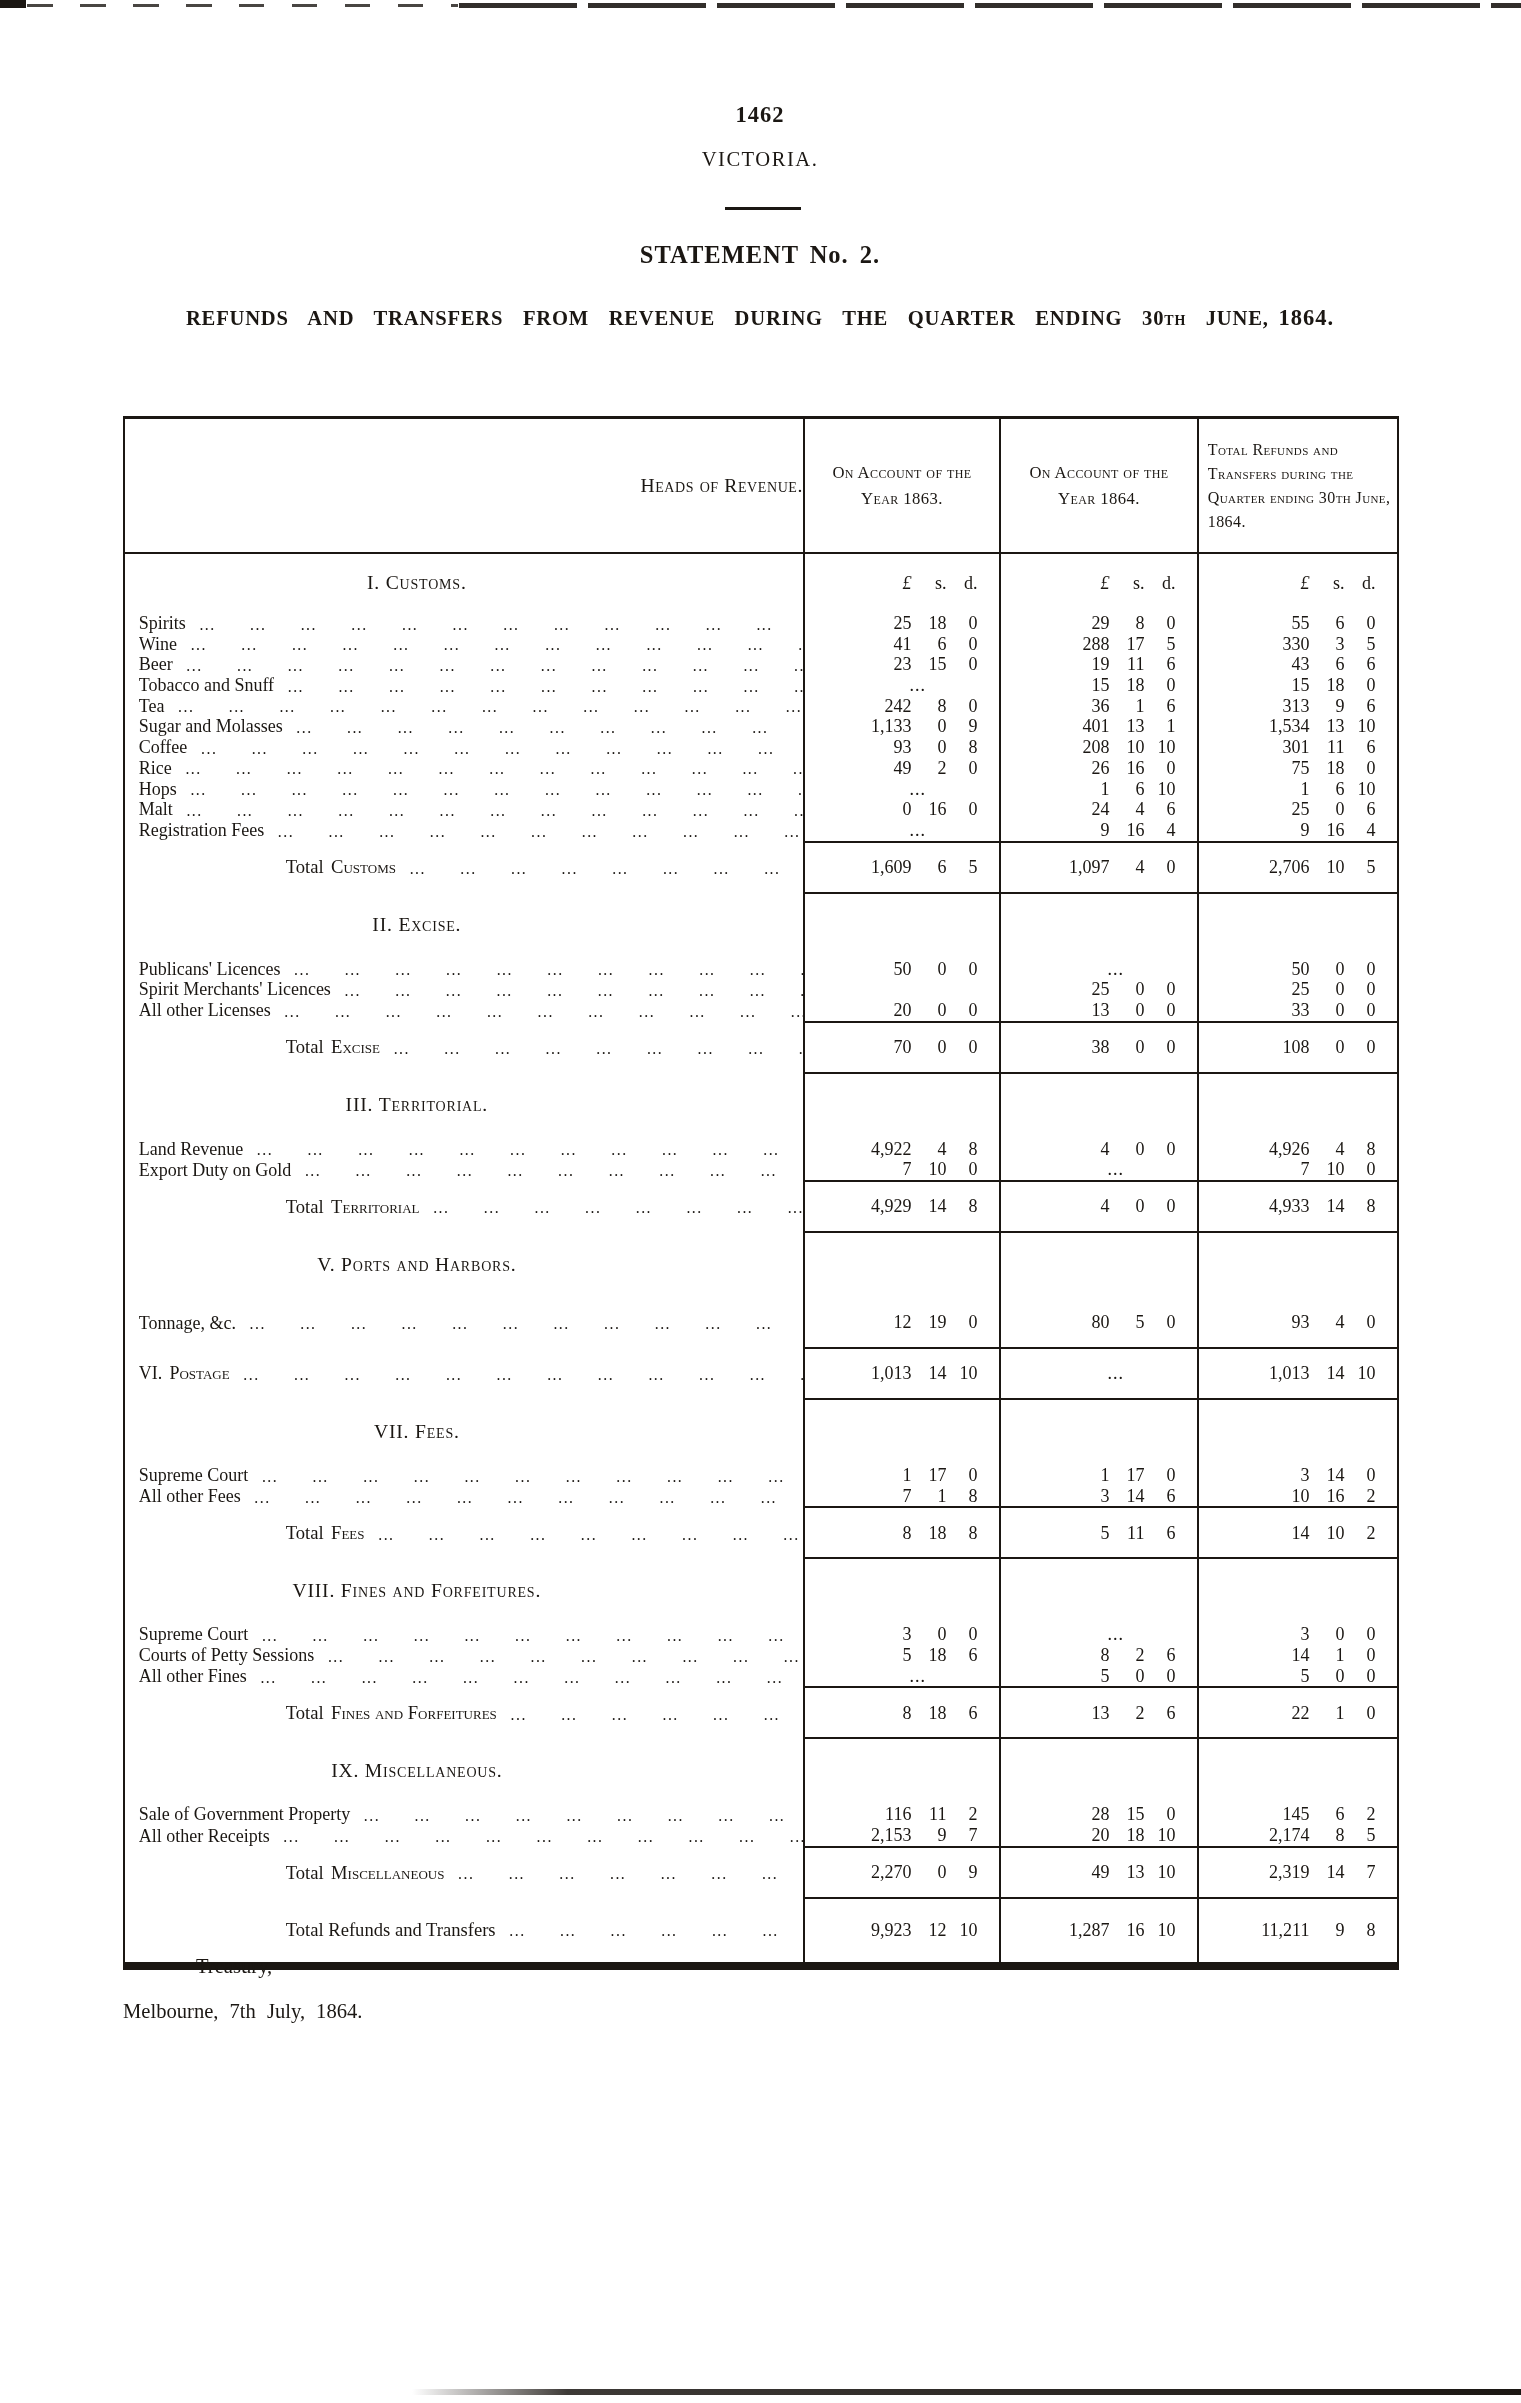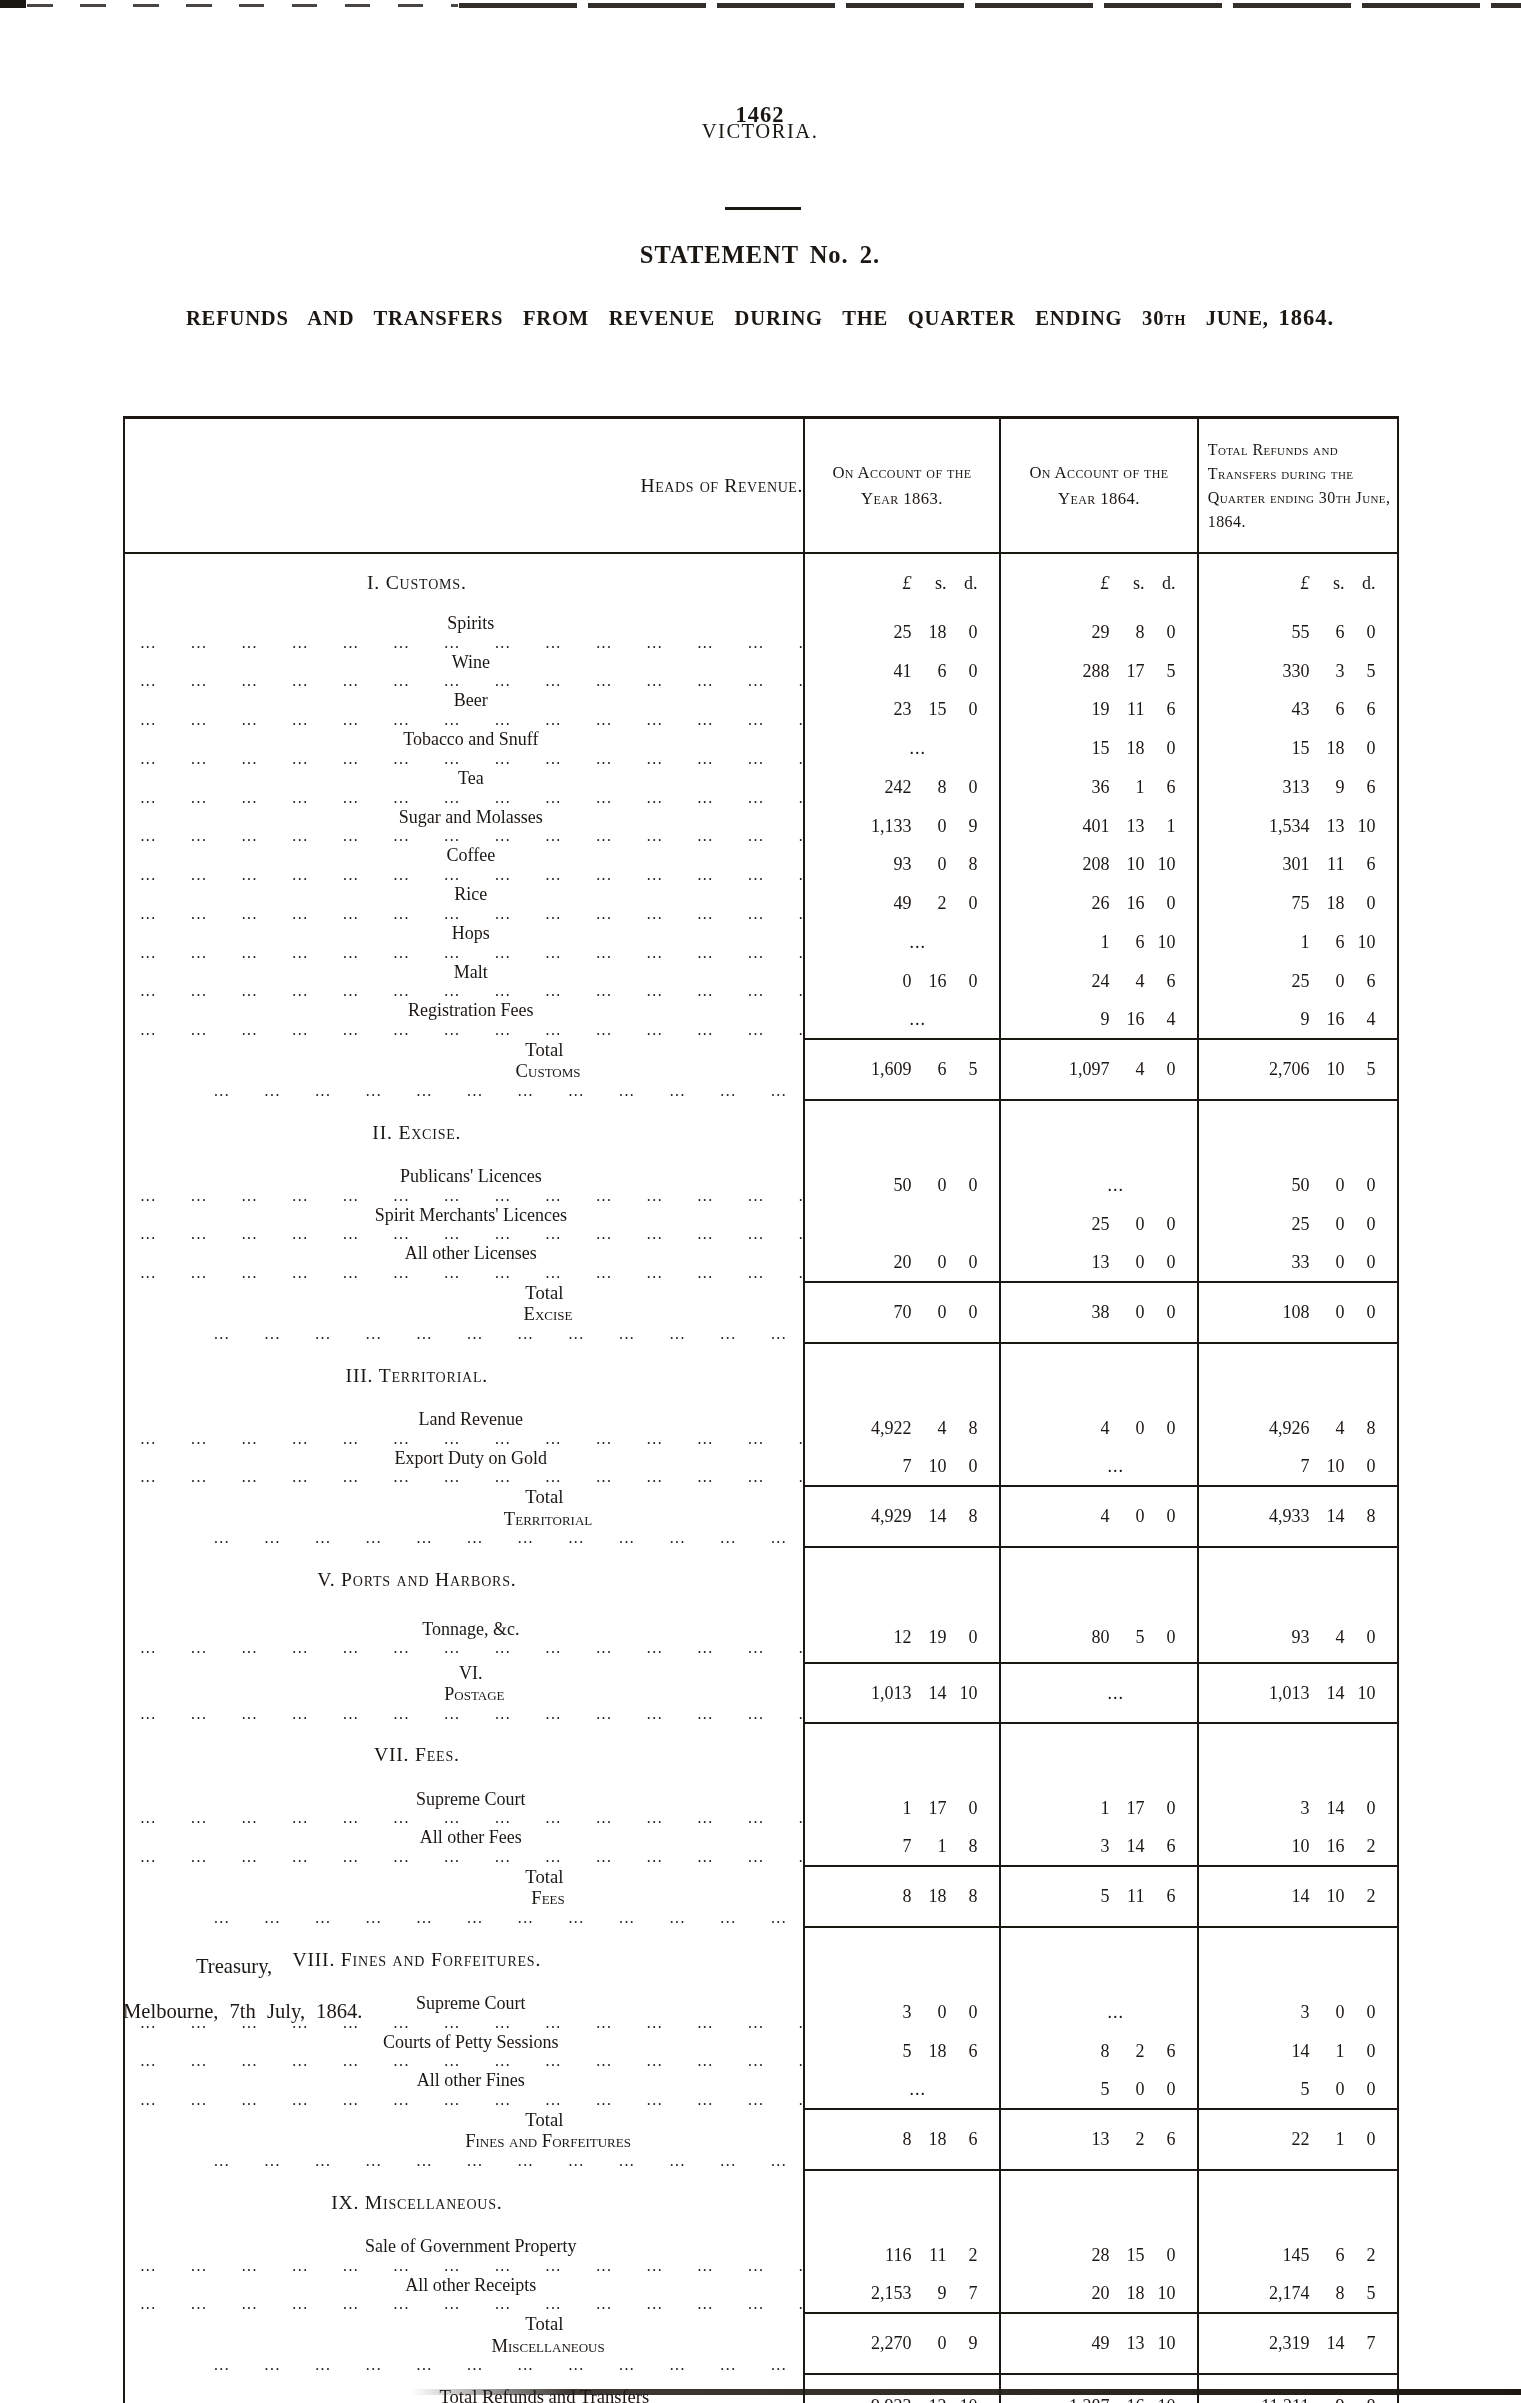--- a/index.html
+++ b/index.html
@@ -16,21 +16,21 @@
   
   .scan-top-left{ top:3.9px; left:27.4px; width:431px; height:2.9px;
     background:repeating-linear-gradient(90deg,var(--ink) 0 25.5px,transparent 25.5px 53px); opacity:.8; }
   .scan-top-right{ top:2.9px; left:459px; width:1062px; height:4.9px;
     background:repeating-linear-gradient(90deg,var(--ink) 0 118px,transparent 118px 129px); opacity:.9; }
   .scan-corner{ top:0; left:0; width:25.5px; height:7.8px; background:var(--ink); }
   .scan-bottom{ top:2389px; left:412px; width:1110px; height:5.9px;
     background:linear-gradient(90deg,rgba(27,23,19,0),rgba(27,23,19,.85) 14%,var(--ink)); }
 
   .page-number{ top:102px; font-size:22.5px; font-weight:bold; letter-spacing:1px; }
-  .masthead{ top:120px; font-size:20.6px; letter-spacing:1.5px; }
+  .masthead{ top:148px; font-size:20.6px; letter-spacing:1.5px; }
   .title-rule{ top:207px; left:725px; width:76px; height:2.9px; background:var(--ink); }
   .statement-title{ top:241px; font-size:24.5px; font-weight:bold; letter-spacing:1px; word-spacing:3.9px; }
   .subtitle{ top:305px; left:123px; width:1274px; display:flex; justify-content:center;
     align-items:baseline; font-size:20.6px; font-weight:bold; letter-spacing:0.8px; word-spacing:13.7px; }
   .subtitle .year{ font-size:22.5px; letter-spacing:1px; margin-left:9.8px; word-spacing:normal; }
 
   table.revenue-table{
     position:absolute; top:416px; left:123px; width:1274px;
     border-collapse:collapse; table-layout:fixed;
     border:2.9px solid var(--ink); border-top-width:3.9px; border-bottom-width:8.8px;
@@ -47,21 +47,21 @@
   tr.head td{ height:65px; }
   tr.head.first td{ height:59px; }
   .section-heading{ text-align:center; padding-right:108px; font-size:19.6px; letter-spacing:0.8px; }
 
   tr.datarow td{ height:20.6px; }
   tr.tall td{ height:49px; }
   tr.total td{ height:49px; }
   tr.grand td{ height:63px; }
 
   .label-cell{ padding-left:13.7px;font-family:Liberation Serif, serif; }
-  .label-line{ display:flex; align-items:center; overflow:hidden; white-space:nowrap; font-size:18px;flex-direction:column; }
+  .label-line{ display:flex; align-items:flex-end; overflow:hidden; white-space:nowrap; font-size:18px; }
   .total-line{ padding-left:147px; font-size:18.6px; }
   .lbl-caps{ margin-left:.4em; }
   .leader{ flex:1; overflow:hidden; margin-left:13.7px; font-size:15.7px; letter-spacing:1.5px; }
 
   .money{ border-left:2px solid var(--ink); text-align:right; white-space:nowrap; font-size:18px; }
   .money.ra{ border-top:2.9px solid var(--ink); }
   .money.rb{ border-bottom:2.9px solid var(--ink); }
   .u0{ display:inline-block; width:90px; text-align:right; }
   .u1{ display:inline-block; width:35px; text-align:right; }
   .u2{ display:inline-block; width:31px; text-align:right; margin-right:21.6px; }

